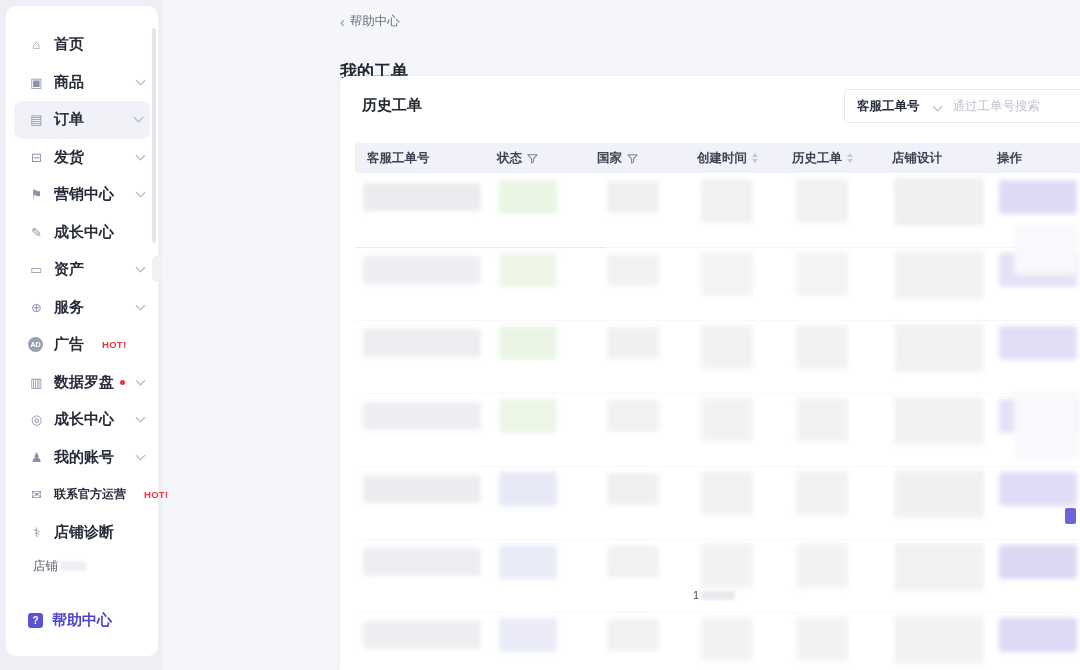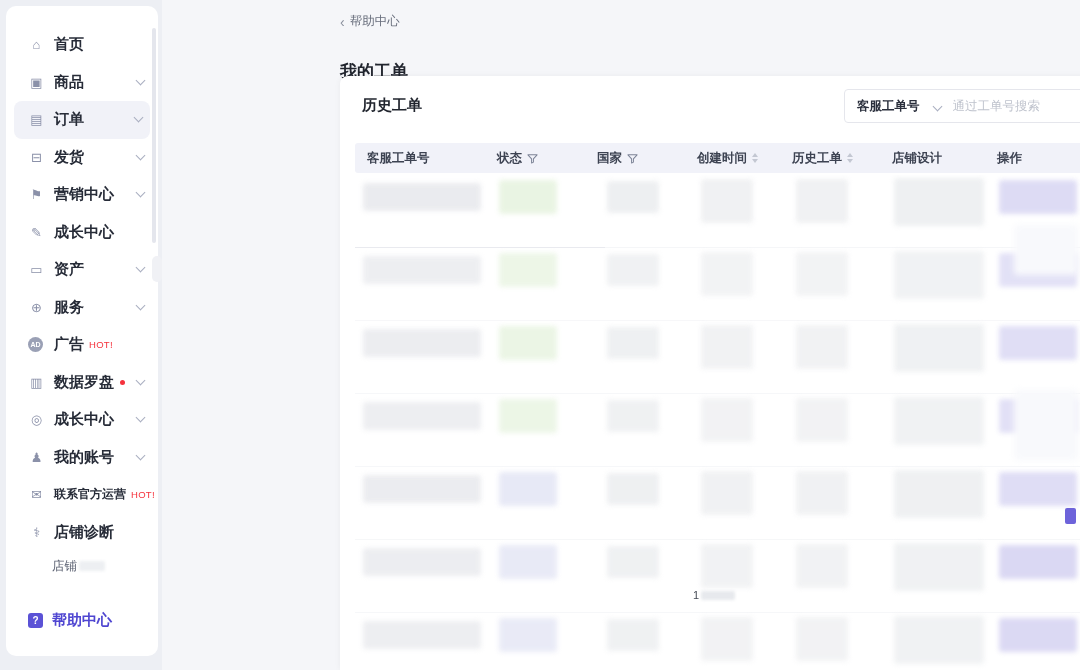--- a/index.html
+++ b/index.html
@@ -13,26 +13,26 @@
   #sidebar{position:absolute;left:6px;top:6px;width:152px;height:650px;background:#ffffff;
            border-radius:10px;z-index:3;}
   .nav-list{padding-top:20px;}
   .nav-item{height:37.5px;display:flex;align-items:center;padding:0 14px 0 22px;cursor:pointer;box-sizing:border-box;}
   .nav-item.selected{background:#f1f2f8;border-radius:8px;margin:0 8px;padding:0 8px 0 14px;}
   .nav-icon{width:17px;font-size:13px;line-height:1;color:#8b91a9;margin-right:9px;text-align:center;flex:none;}
   .nav-icon.ad-circle{width:15px;height:15px;border-radius:50%;background:#9aa0b5;color:#fff;
            font-size:7px;font-weight:bold;display:flex;align-items:center;justify-content:center;margin-right:11px;}
   .nav-label{font-size:15px;font-weight:600;color:#272c38;white-space:nowrap;}
   .nav-label.sub{font-size:12.5px;font-weight:400;color:#5d6373;}
-  .hot-badge{font-size:9.5px;font-weight:400;color:#f5323c;margin-left:5px;letter-spacing:.3px;}
+  .hot-badge{font-size:9.5px;font-weight:700;color:#f5323c;margin-left:18px;letter-spacing:.3px;}
   .red-dot{width:5px;height:5px;border-radius:50%;background:#f5323c;margin-left:6px;flex:none;}
   .chev{width:6px;height:6px;border-right:1.5px solid #a9aec0;border-bottom:1.5px solid #a9aec0;
         transform:rotate(45deg);margin-left:auto;margin-top:-4px;flex:none;}
   .blur-blk{display:inline-block;background:#edeff2;border-radius:2px;filter:blur(1.5px);}
-  .sub-item{height:30px;padding-left:46px;}
+  .sub-item{height:30px;padding-left:27px;}
   #help-item{position:absolute;left:22px;bottom:26px;display:flex;align-items:center;cursor:pointer;}
   .help-ico{width:15px;height:15px;border-radius:3px;background:#5b52d6;color:#fff;font-size:10px;
             font-weight:bold;display:flex;align-items:center;justify-content:center;margin-right:9px;}
   #help-item .nav-label{color:#4f46d1;}
   #side-scrollbar{position:absolute;right:2px;top:22px;width:4px;height:215px;background:#e4e6ed;border-radius:2px;}
   #side-handle{position:absolute;right:-4px;top:250px;width:10px;height:26px;background:#f0f1f5;border-radius:5px;}
 
   
   #breadcrumb{position:absolute;left:178px;top:13px;font-size:12.5px;color:#686e7c;cursor:pointer;display:flex;align-items:center;}
   #breadcrumb .back{font-size:14px;color:#8a8f9c;margin-right:5px;line-height:1;}

